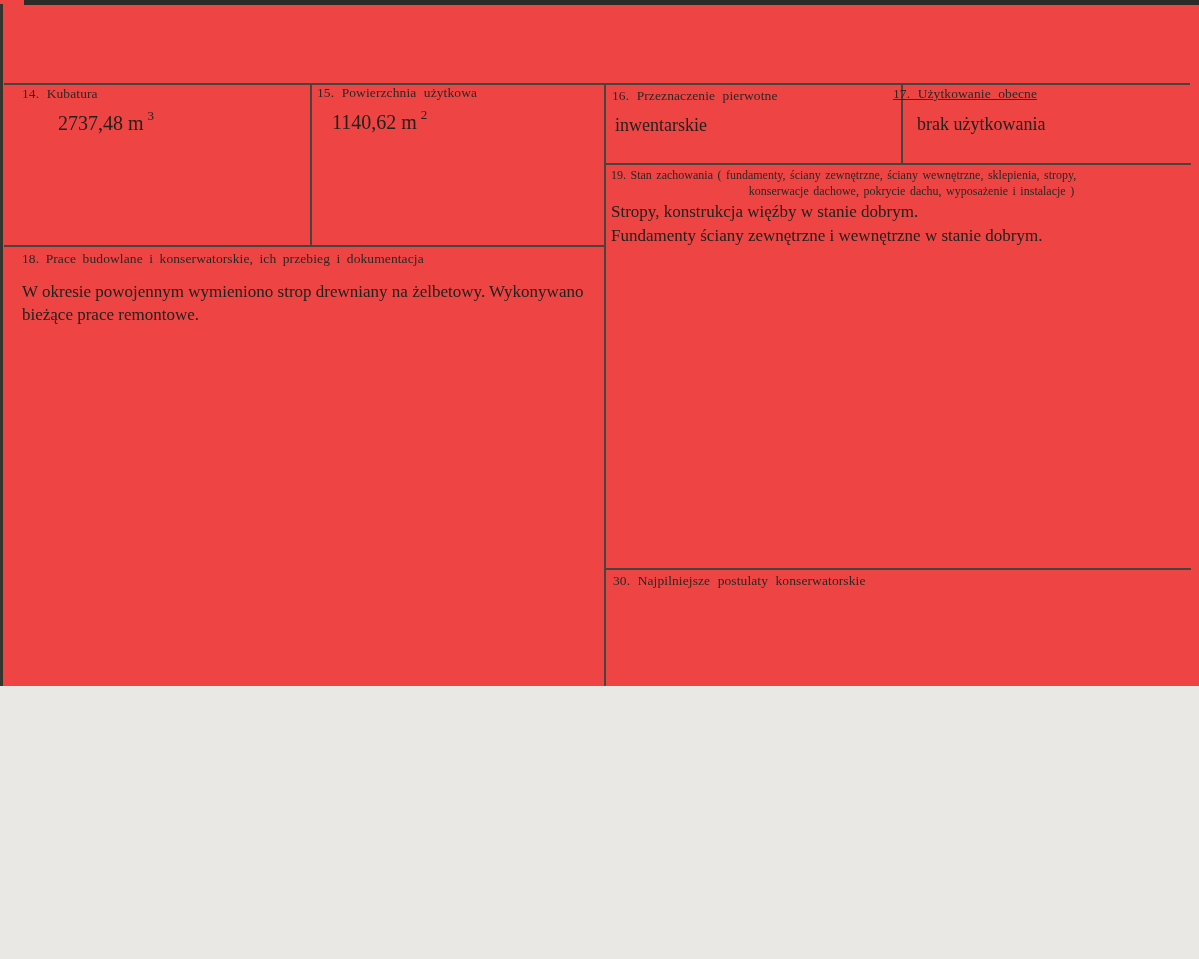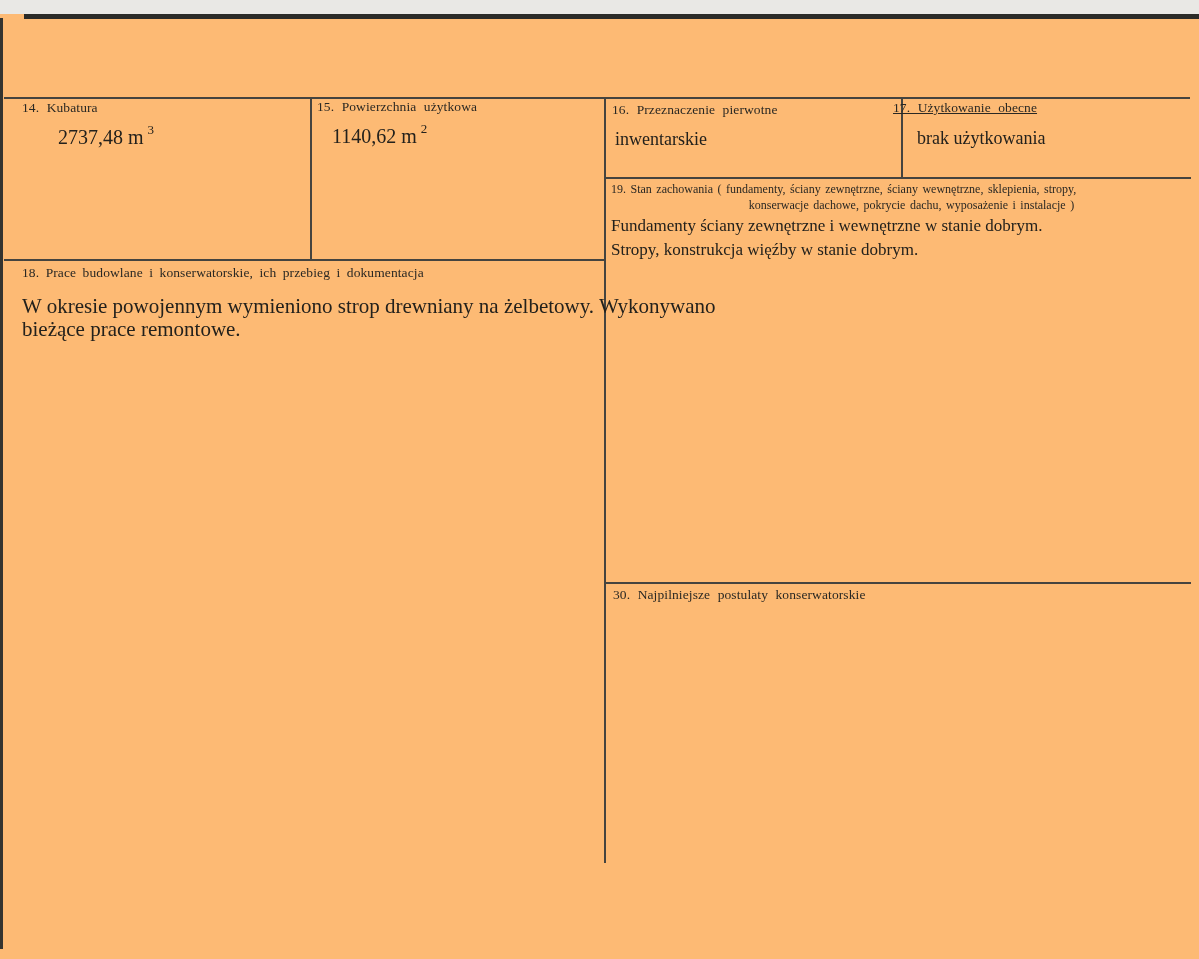--- a/index.html
+++ b/index.html
@@ -3,23 +3,23 @@
 <meta charset="utf-8">
 <style>
   html,body{margin:0;padding:0;}
   body{
     font-family:"Liberation Serif", serif;
     background:#e9e8e5;
   }
   .page{
     position:relative;
     width:1199px;
-    height:946px;
-    margin:14px auto;
-    background:#fdba74;
+    height:686px;
+    margin:0 auto;
+    background:#ef4444;
     overflow:hidden;
     color:#26241f;
   }
   .scanline{position:absolute;background:#45443f;}
   .bar{position:absolute;background:#2b2b28;}
   .label{
     position:absolute;
     font-size:13.5px;
     word-spacing:4px;
     letter-spacing:0.1px;
@@ -29,21 +29,21 @@
   .value{
     position:absolute;
     font-size:18px;
     color:#23211c;
     white-space:nowrap;
   }
   .value-big{font-size:20px;}
   .value-big sup{font-size:13px;position:relative;top:-2px;left:4px;}
   .paragraph{
     position:absolute;
-    font-size:21px;
+    font-size:17px;
     line-height:22.5px;
     color:#23211c;
   }
   .p19{
     font-size:17px;
     line-height:24px;
   }
   .label19{
     position:absolute;
     font-size:12px;
@@ -86,22 +86,22 @@
   <div class="value" style="left:615px;top:115px;">inwentarskie</div>
 
   <div class="label" style="left:893px;top:86px;text-decoration:underline;">17. Użytkowanie obecne</div>
   <div class="value" style="left:917px;top:114px;">brak użytkowania</div>
 
   <div class="label19" style="left:611px;top:168px;width:580px;">
     <div class="l1">19. Stan zachowania ( fundamenty, ściany zewnętrzne, ściany wewnętrzne, sklepienia, stropy,</div>
     <div class="l2">konserwacje dachowe, pokrycie dachu, wyposażenie i instalacje )</div>
   </div>
   <div class="paragraph p19" style="left:611px;top:200px;">
+    <div>Stropy, konstrukcja więźby  w stanie dobrym.</div>
     <div>Fundamenty ściany zewnętrzne i wewnętrzne w stanie dobrym.</div>
-    <div>Stropy, konstrukcja więźby  w stanie dobrym.</div>
   </div>
 
   <div class="label" style="left:22px;top:251px;word-spacing:3px;">18. Prace budowlane i konserwatorskie, ich przebieg i dokumentacja</div>
   <div class="paragraph" style="left:22px;top:281px;">
     <div>W okresie powojennym wymieniono strop drewniany na żelbetowy. Wykonywano</div>
     <div>bieżące prace remontowe.</div>
   </div>
 
   <div class="label" style="left:613px;top:573px;">30. Najpilniejsze postulaty konserwatorskie</div>
 

